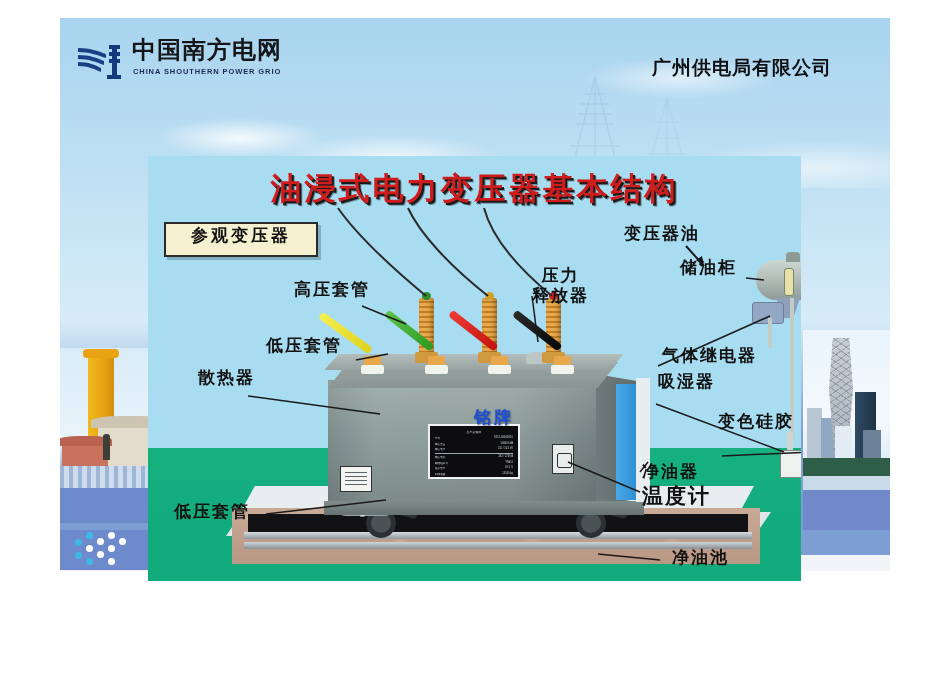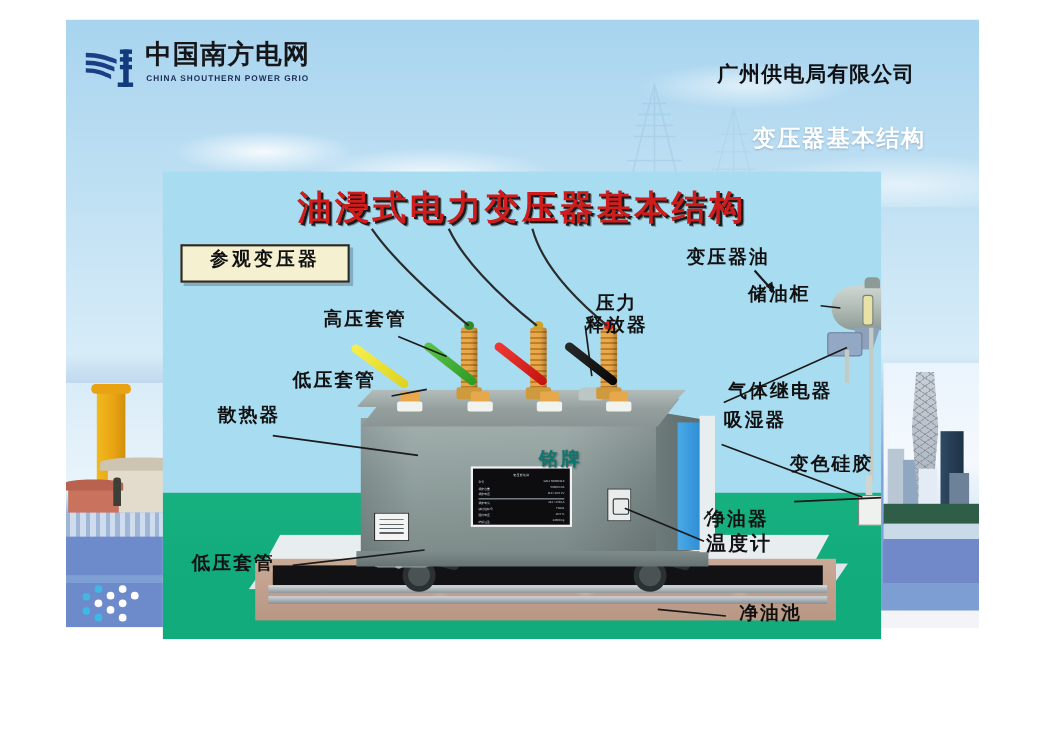--- a/index.html
+++ b/index.html
@@ -108,22 +108,22 @@
     background:linear-gradient(to bottom,#7e8c8a,#657271);}
   .tank-shadow{position:absolute;left:180px;top:224px;width:288px;height:125px;
     background:linear-gradient(to bottom,rgba(255,255,255,.16),rgba(0,0,0,0) 45%,rgba(0,0,0,.13));}
 
   
   .nameplate{position:absolute;left:280px;top:268px;width:92px;height:55px;background:#f2f2f2;padding:2px;box-sizing:border-box;}
   .nameplate-in{width:100%;height:100%;background:#0d0d10;box-sizing:border-box;padding:4px 5px;}
   .np-title{font-size:2.6px;color:#dfe6ea;letter-spacing:.4px;text-align:center;margin-bottom:2px;}
   .np-row{display:flex;justify-content:space-between;font-size:2.6px;color:#cfd8de;margin-bottom:1.6px;}
   .np-bars{height:1.4px;background:#9aa8b2;margin:1px 0;}
-  .nameplate-cap{position:absolute;left:326px;top:250px;font-size:17px;font-weight:700;color:#0f766e;letter-spacing:3px;
-    text-shadow:1px 1px 2px rgba(0,0,0,.45);margin-left:16px;}
+  .nameplate-cap{position:absolute;left:326px;top:250px;font-size:17px;font-weight:700;color:#1d4ed8;letter-spacing:3px;
+    text-shadow:1px 1px 2px rgba(0,0,0,.45);}
 
   
   .tapbox{position:absolute;left:404px;top:288px;width:22px;height:30px;background:#e9eceb;border:1.6px solid #2d3436;box-sizing:border-box;}
   .tapbox:after{content:"";position:absolute;left:4px;top:8px;width:13px;height:13px;border:1.6px solid #2d3436;border-radius:2px;}
 
   
   .gauge{position:absolute;left:192px;top:310px;width:32px;height:26px;background:#f4f5f2;border:1.5px solid #2b3133;box-sizing:border-box;}
   .gauge:after{content:"";position:absolute;left:4px;top:5px;right:4px;bottom:5px;
     background:repeating-linear-gradient(to bottom,#5a6368 0 1px,transparent 1px 4px);}
 
@@ -279,21 +279,20 @@
           <rect x="36" y="3" width="5" height="34"></rect>
           <rect x="31" y="33" width="14" height="4"></rect>
         </g>
       </svg>
     </div>
     <div class="logo-cn">中国南方电网</div>
     <div class="logo-en">CHINA SHOUTHERN POWER GRIO</div>
   </div>
 
   <div class="company">广州供电局有限公司</div>
-  <div class="subject">变压器基本结构</div>
 
   <div class="panel">
 
     <div class="panel-ground2"></div>
     <div class="slab"></div>
     <div class="slab2"></div>
 
     <div class="diag-title">油浸式电力变压器基本结构</div>
 
     <div class="visit-btn">
@@ -540,18 +539,18 @@
       <div>压力</div>
       <div>释放器</div>
     </div>
 
     <div class="lbl" style="left:476px;top:68px;font-size:17px;">变压器油</div>
     <div class="lbl" style="left:532px;top:102px;font-size:17px;">储油柜</div>
     <div class="lbl" style="left:514px;top:190px;font-size:17px;">气体继电器</div>
     <div class="lbl" style="left:510px;top:216px;font-size:17px;">吸湿器</div>
     <div class="lbl" style="left:570px;top:256px;font-size:17px;">变色硅胶</div>
     <div class="lbl" style="left:494px;top:306px;font-size:17px;">净油器</div>
-    <div class="lbl" style="left:494px;top:328px;font-size:18px;">温度计</div>
+    <div class="lbl" style="left:494px;top:328px;font-size:21px;">温度计</div>
     <div class="lbl" style="left:26px;top:346px;font-size:17px;">低压套管</div>
     <div class="lbl" style="left:524px;top:392px;font-size:17px;">净油池</div>
 
   </div>
 </div>
 
 </body></html>

